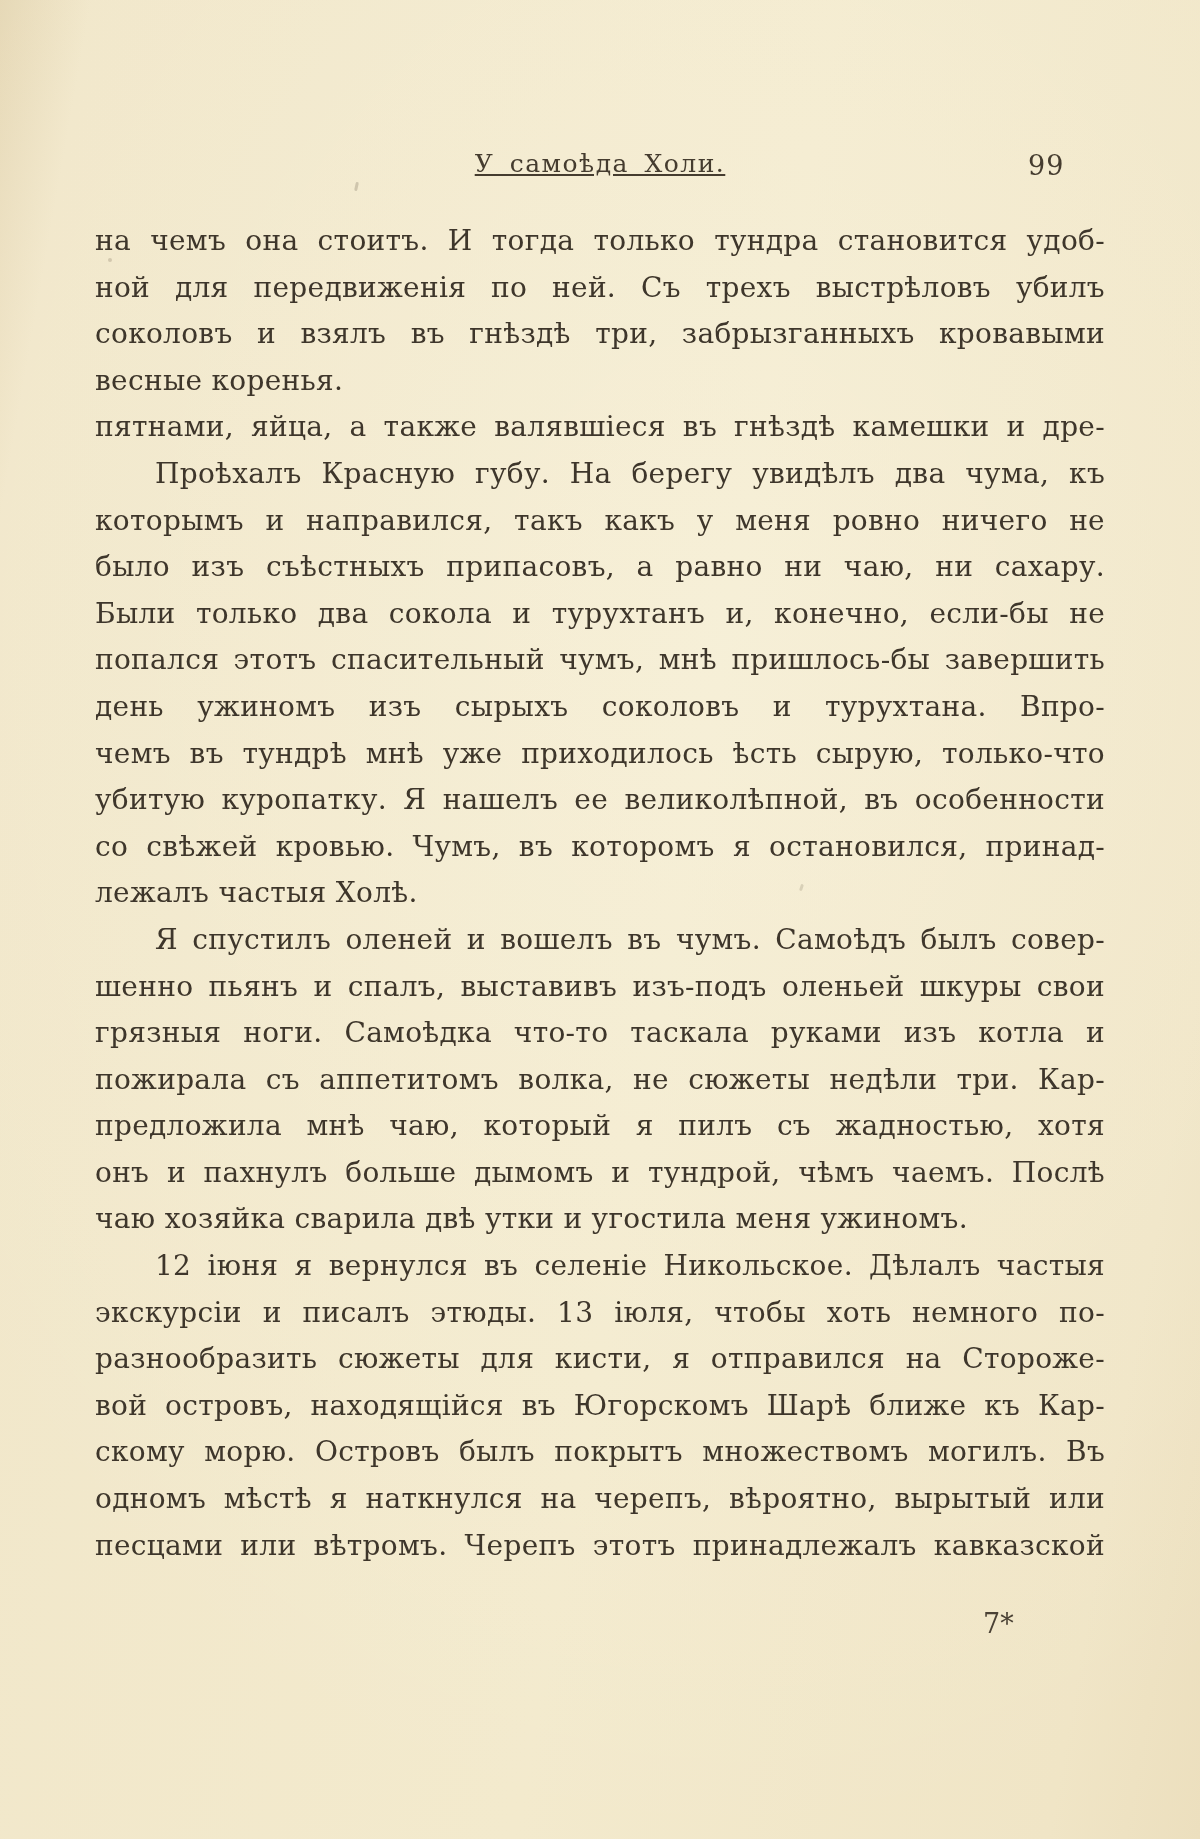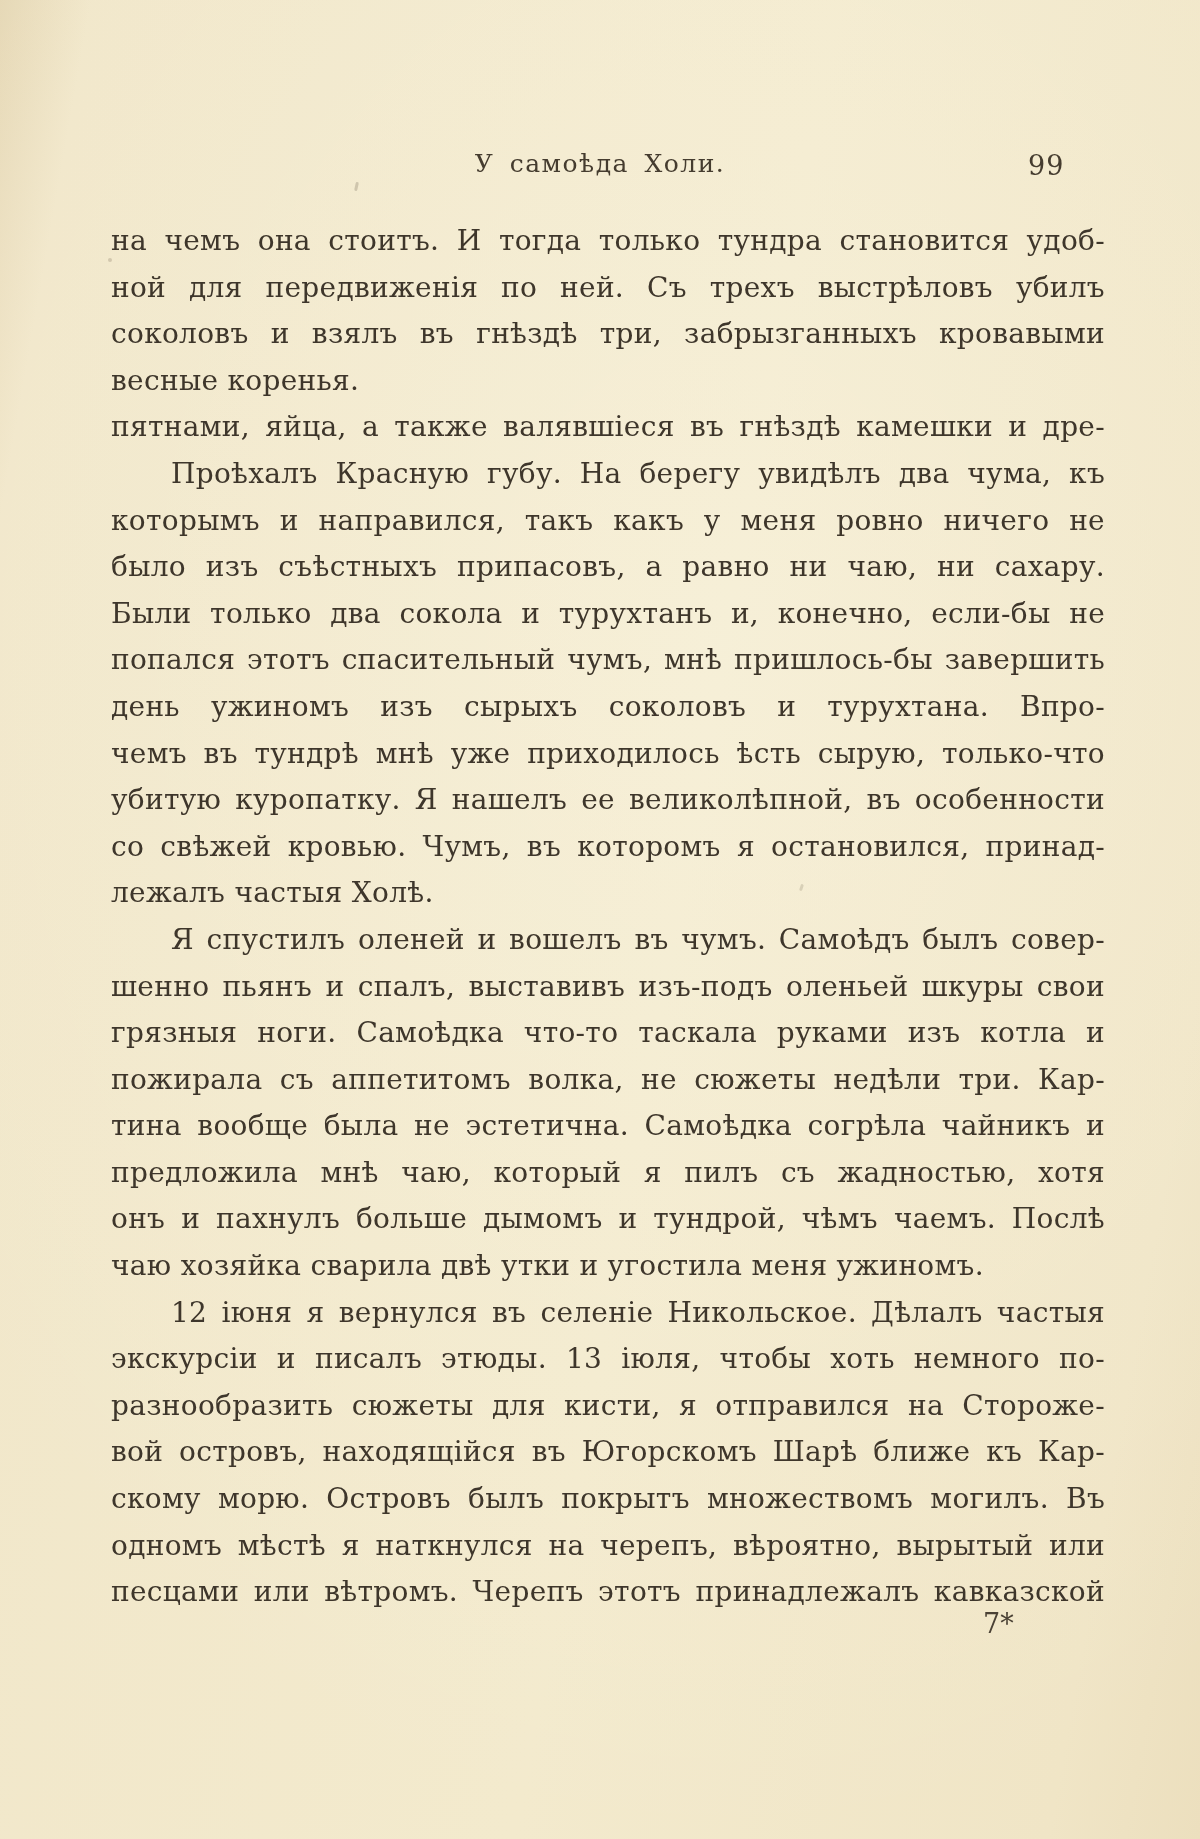--- a/index.html
+++ b/index.html
@@ -26,20 +26,21 @@
   .running-title{
     position:absolute;
     top:149px;
     left:95px;
     width:1010px;
     text-align:center;
     font-size:25px;
     letter-spacing:1.5px;
     word-spacing:6px;
     color:#453c2f;
+    text-decoration:underline;
   }
   .page-number{
     position:absolute;
     top:150px;
     left:1028px;
     font-size:27px;
     letter-spacing:1px;
     color:#453c2f;
   }
   
@@ -51,21 +52,20 @@
     font-size:28px;
     line-height:46.6px;
     letter-spacing:0.3px;
   }
   .line{
     text-align:justify;
     text-align-last:justify;
     height:46.6px;
     white-space:nowrap;      
     overflow:visible;
-    margin-left:16px;
   }
   .line{white-space:normal;} 
   .line.indent{text-indent:60px;}
   .line.para-end{text-align-last:left;}
   
   .signature-mark{
     position:absolute;
     top:1608px;
     left:983px;
     font-size:27px;
@@ -103,21 +103,20 @@
       <div class="line">попался этотъ спасительный чумъ, мнѣ пришлось-бы завершить</div>
       <div class="line">день ужиномъ изъ сырыхъ соколовъ и турухтана. Впро-</div>
       <div class="line">чемъ въ тундрѣ мнѣ уже приходилось ѣсть сырую, только-что</div>
       <div class="line">убитую куропатку. Я нашелъ ее великолѣпной, въ особенности</div>
       <div class="line">со свѣжей кровью. Чумъ, въ которомъ я остановился, принад-</div>
       <div class="line para-end">лежалъ частыя Холѣ.</div>
       <div class="line indent">Я спустилъ оленей и вошелъ въ чумъ. Самоѣдъ былъ совер-</div>
       <div class="line">шенно пьянъ и спалъ, выставивъ изъ-подъ оленьей шкуры свои</div>
       <div class="line">грязныя ноги. Самоѣдка что-то таскала руками изъ котла и</div>
       <div class="line">пожирала съ аппетитомъ волка, не сюжеты недѣли три. Кар-</div>
-      <div class="line">тина вообще была не эстетична. Самоѣдка согрѣла чайникъ и</div>
       <div class="line">предложила мнѣ чаю, который я пилъ съ жадностью, хотя</div>
       <div class="line">онъ и пахнулъ больше дымомъ и тундрой, чѣмъ чаемъ. Послѣ</div>
       <div class="line para-end">чаю хозяйка сварила двѣ утки и угостила меня ужиномъ.</div>
       <div class="line indent">12 іюня я вернулся въ селеніе Никольское. Дѣлалъ частыя</div>
       <div class="line">экскурсіи и писалъ этюды. 13 іюля, чтобы хоть немного по-</div>
       <div class="line">разнообразить сюжеты для кисти, я отправился на Стороже-</div>
       <div class="line">вой островъ, находящійся въ Югорскомъ Шарѣ ближе къ Кар-</div>
       <div class="line">скому морю. Островъ былъ покрытъ множествомъ могилъ. Въ</div>
       <div class="line">одномъ мѣстѣ я наткнулся на черепъ, вѣроятно, вырытый или</div>
       <div class="line">песцами или вѣтромъ. Черепъ этотъ принадлежалъ кавказской</div>

